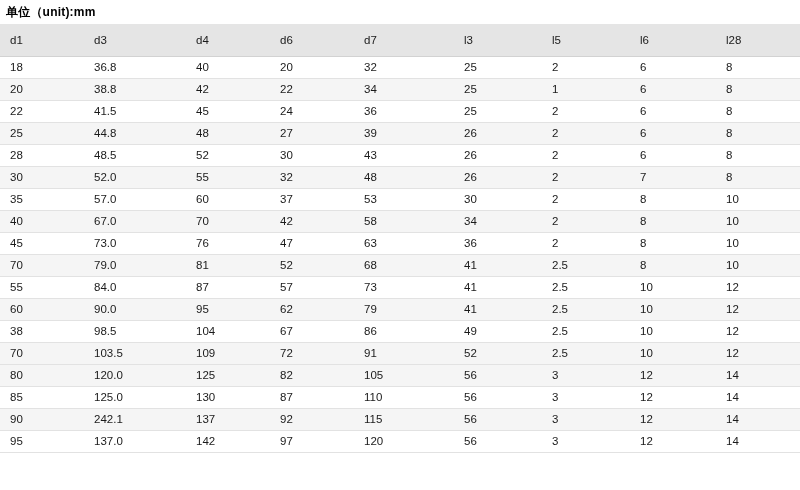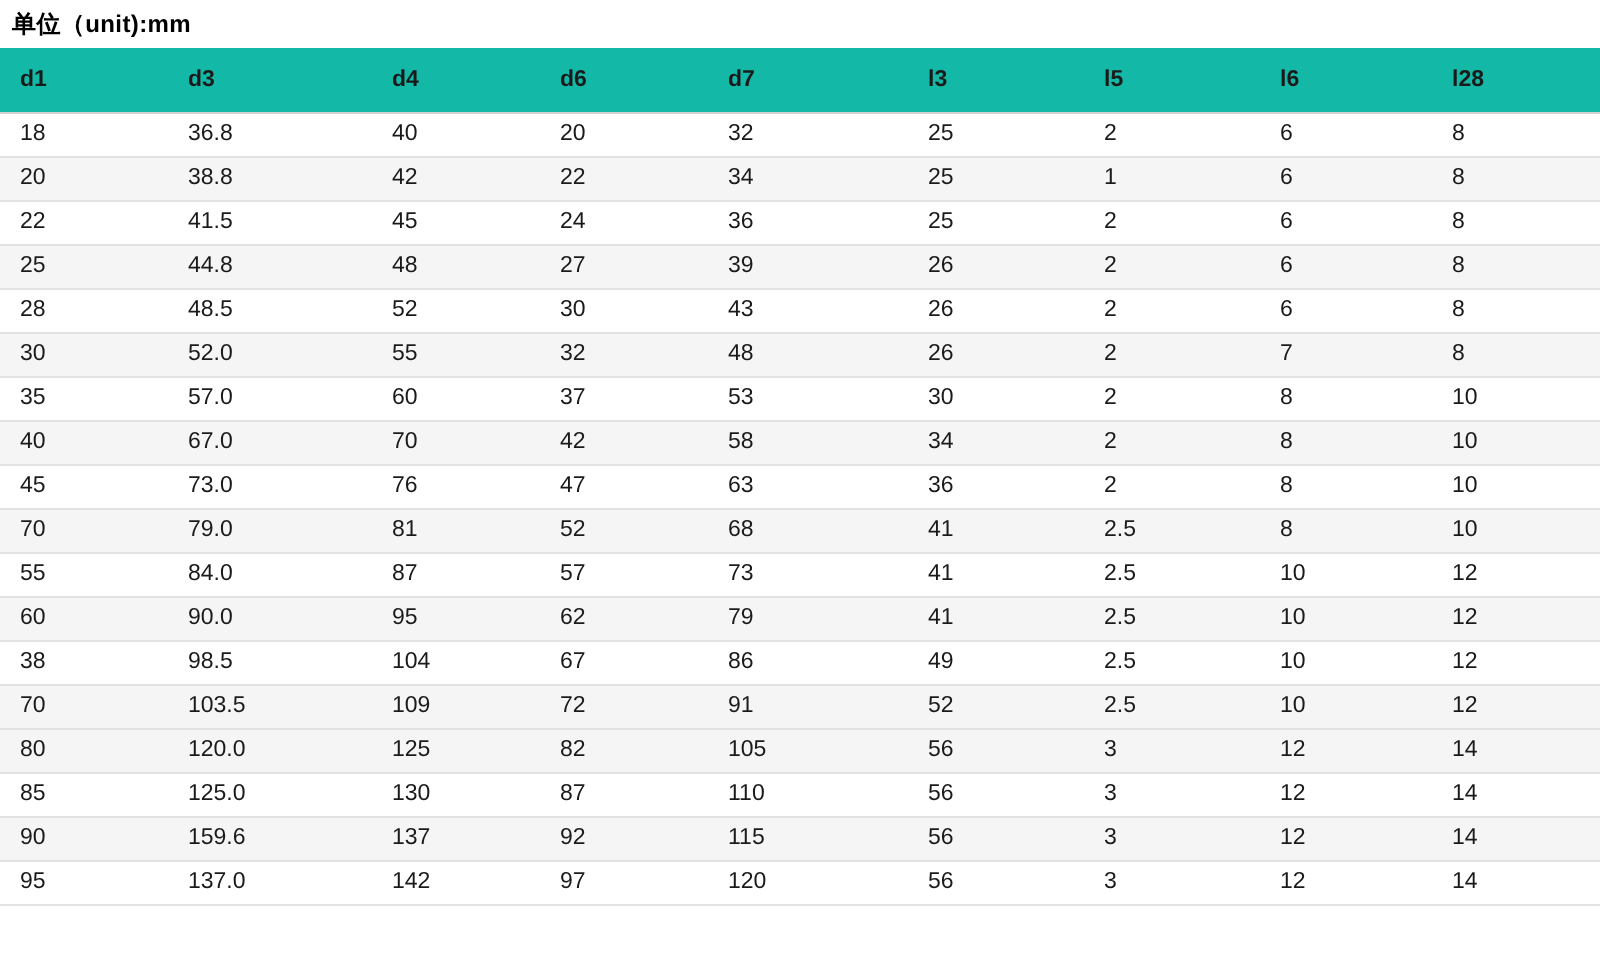--- a/index.html
+++ b/index.html
@@ -39,23 +39,23 @@
   table.spec col.c1 { width: 102px; }
   table.spec col.c2 { width: 84px; }
   table.spec col.c3 { width: 84px; }
   table.spec col.c4 { width: 100px; }
   table.spec col.c5 { width: 88px; }
   table.spec col.c6 { width: 88px; }
   table.spec col.c7 { width: 86px; }
   table.spec col.c8 { width: 84px; }
 
   table.spec thead th {
-    background: #14b8a6;
+    background: #e5e5e5;
     color: #1a1a1a;
-    font-weight: bold;
+    font-weight: normal;
     text-align: left;
     padding: 6px 0 6px 10px;
     height: 20px;
     border-bottom: 1px solid #d2d2d2;
     font-size: 11.5px;
   }
   table.spec tbody td {
     padding: 3px 0 3px 10px;
     height: 15px;
     line-height: 15px;
@@ -276,21 +276,21 @@
           <td>130</td>
           <td>87</td>
           <td>110</td>
           <td>56</td>
           <td>3</td>
           <td>12</td>
           <td>14</td>
         </tr>
         <tr class="odd">
           <td>90</td>
-          <td>159.6</td>
+          <td>242.1</td>
           <td>137</td>
           <td>92</td>
           <td>115</td>
           <td>56</td>
           <td>3</td>
           <td>12</td>
           <td>14</td>
         </tr>
         <tr class="even">
           <td>95</td>

